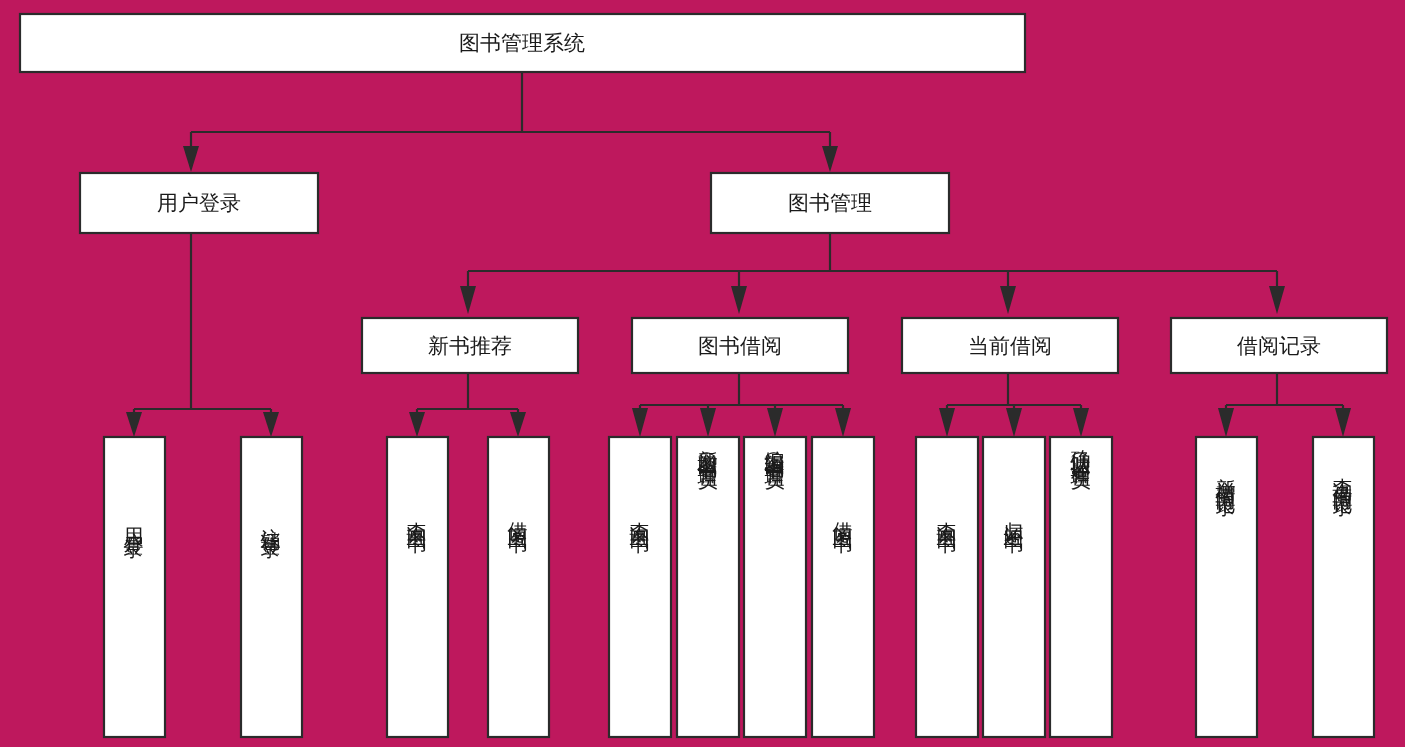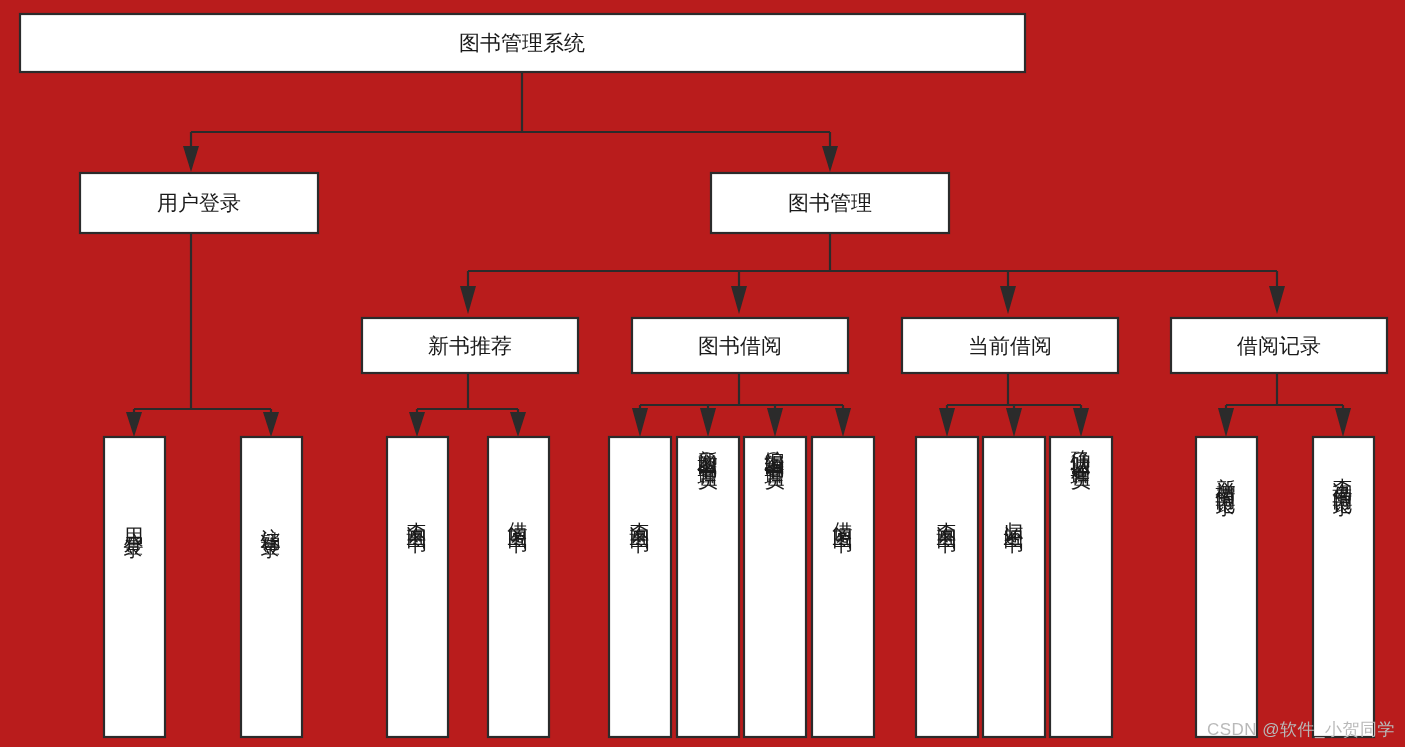--- a/index.html
+++ b/index.html
@@ -8,21 +8,21 @@
     padding: 0;
     background: #ffffff;
   }
   body {
     font-family: "Liberation Sans", "DejaVu Sans", sans-serif;
   }
   #diagram-root {
     position: relative;
     width: 1405px;
     height: 747px;
-    background: #b91c1c;
+    background: #be185d;
     overflow: hidden;
   }
   svg#diagram-svg {
     position: absolute;
     left: 0;
     top: 0;
     width: 1405px;
     height: 747px;
     display: block;
   }
@@ -241,15 +241,14 @@
       <text class="node-label-v" x="1226" y="474" style="writing-mode:vertical-rl; letter-spacing:4px;">新增借阅记录</text>
     </g>
 
     <g>
       <rect class="node-rect" x="1313" y="437" width="61" height="300"></rect>
       <text class="node-label-v" x="1343" y="474" style="writing-mode:vertical-rl; letter-spacing:4px;">查询借阅记录</text>
     </g>
 
   </svg>
 
-  <div class="watermark">CSDN @软件_小贺同学</div>
 
 </div>
 
 </body></html>

